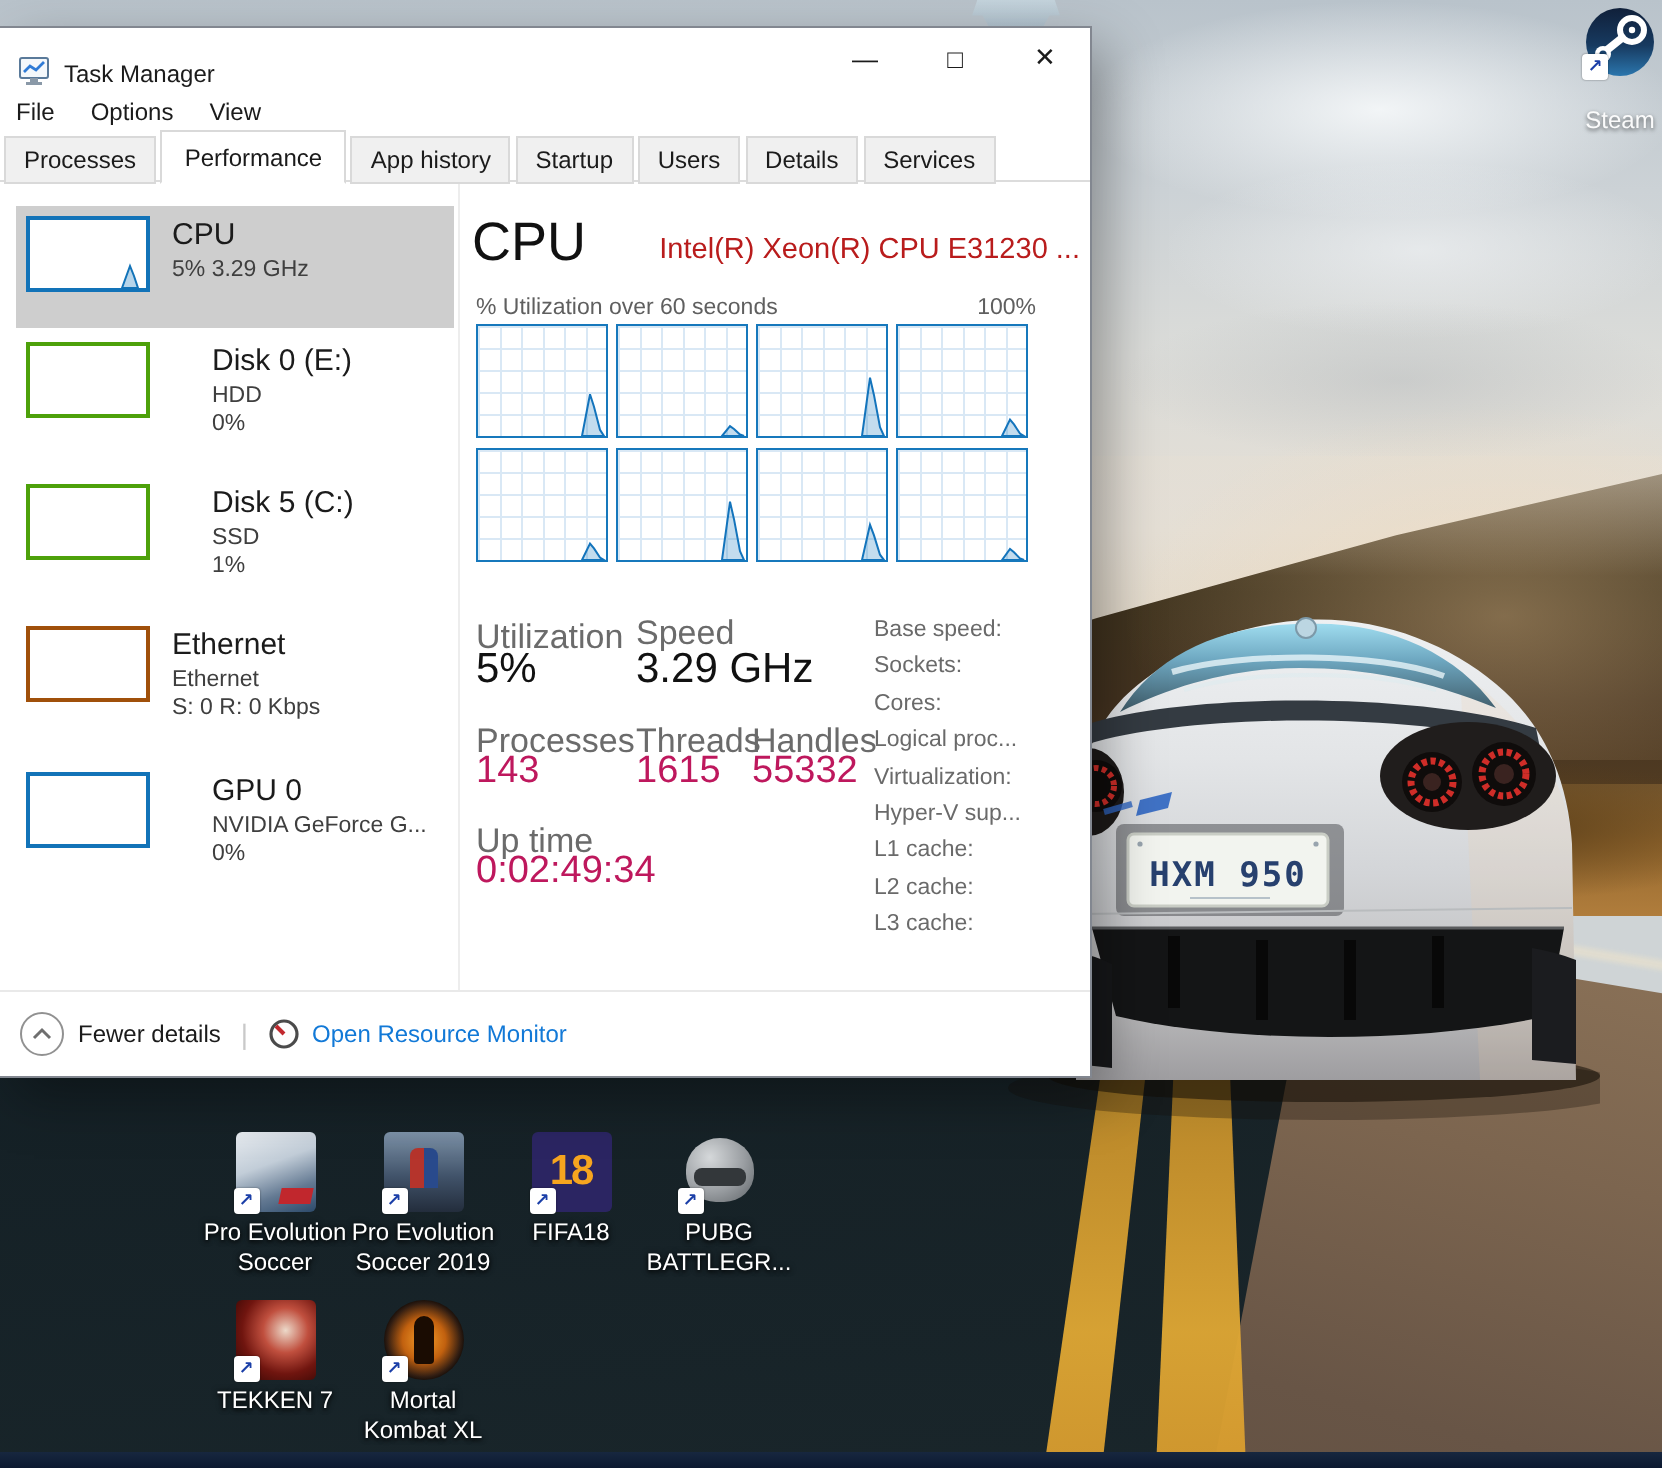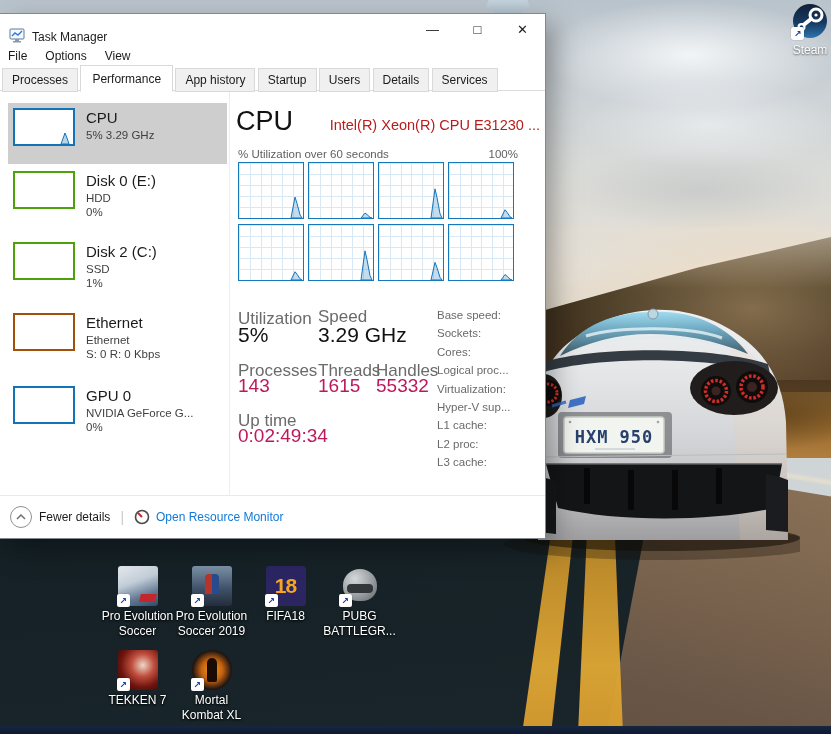--- a/index.html
+++ b/index.html
@@ -57,21 +57,21 @@
     color:#f6a51f;font-weight:bold;font-size:21px;letter-spacing:-1px;}
   .tile-pubg{background:transparent;position:relative;}
   .helmet{position:absolute;left:3px;top:3px;width:34px;height:32px;border-radius:50% 50% 44% 44%;
     background:radial-gradient(circle at 35% 30%,#d6d9db 0%,#9a9ea2 55%,#5e6367 100%);}
   .helmet::after{content:"";position:absolute;left:4px;top:15px;width:26px;height:9px;border-radius:4px;background:#33373a;}
   .tile-tekken{background:radial-gradient(circle at 62% 38%,#ecd9c9 0%,#c04f3e 32%,#70150f 62%,#270402 100%);}
   .tile-mk{border-radius:50%;background:radial-gradient(circle,#f5a02b 0%,#c2610f 38%,#42190397 65%,#000 78%);position:relative;overflow:hidden;}
   .tile-mk::after{content:"";position:absolute;left:15px;top:8px;width:10px;height:24px;background:#1a0c02;border-radius:5px 5px 2px 2px;}
   .steam{position:absolute;left:781px;top:3px;width:58px;display:flex;flex-direction:column;align-items:center;z-index:4;}
   .steam .art{position:relative;width:36px;height:36px;}
-  .steam .label{margin-top:4px;font-size:12px;color:rgba(255,255,255,.95);text-shadow:0 1px 2px rgba(0,0,0,.6);}
+  .steam .label{margin-top:14px;font-size:12px;color:rgba(255,255,255,.95);text-shadow:0 1px 2px rgba(0,0,0,.6);}
 
   
   .tm{position:absolute;left:0;top:14px;width:545px;height:524px;background:#fff;z-index:10;
     box-shadow:0 0 0 1px #828790,8px 10px 26px rgba(0,0,0,.35);font-size:12px;color:#1b1b1b;}
   .titlebar{position:absolute;left:0;top:0;right:0;height:30px;display:flex;align-items:flex-end;}
   .titlebar .appicon{margin-left:9px;width:16px;height:16px;}
   .titlebar .title{margin-left:7px;font-size:12px;}
   .controls{margin-left:auto;display:flex;height:100%;}
   .ctrl{width:45px;height:100%;display:flex;align-items:center;justify-content:center;font-size:13px;color:#1b1b1b;}
   .menubar{position:absolute;left:0;top:30px;right:0;height:23px;display:flex;align-items:center;padding-left:8px;gap:0;}
@@ -87,21 +87,21 @@
 
   
   .sidebar{position:absolute;left:0;top:0;width:229px;bottom:0;border-right:1px solid #ededed;overflow:hidden;}
   .sb-list{position:absolute;left:0;top:12px;right:2px;}
   .sb-item{display:flex;align-items:flex-start;padding:5px 0 0 13px;margin:0 0 2px 0;}
   .sb-item.selected{background:#cecece;margin-left:8px;padding-left:5px;}
   .sb-thumb{flex:none;width:58px;height:34px;background:#fff;border:2px solid #888;position:relative;margin-right:11px;}
   .sb-text{padding-top:0px;}
   .sb-name{font-size:15px;color:#1b1b1b;line-height:1.3;}
   .sb-sub{font-size:11.5px;color:#3f3f3f;line-height:1.3;}
-  .h56{height:56px;} .h60{height:60px;} .h64{height:64px;} .h66{height:66px;}
+  .h56{height:56px;} .h60{height:60px;} .h64{height:64px;gap:20px;} .h66{height:66px;}
   .thumb-cpu-spike{position:absolute;right:0;bottom:0;}
   .thumb-mem-bar{position:absolute;right:2px;bottom:0;width:6px;height:8px;border:1.5px solid #8619b5;border-bottom:none;background:#fff;}
 
   
   .cpu-title{position:absolute;left:236px;top:92px;font-size:27px;color:#111;}
   .cpu-name{position:absolute;right:5px;top:103px;font-size:14.5px;color:#b91c1c;}
   .graph-label{position:absolute;left:238px;top:134px;font-size:11.5px;color:#5f5f5f;}
   .graph-max{position:absolute;right:27px;top:134px;font-size:11.5px;color:#5f5f5f;}
   .graphs{position:absolute;left:238px;top:148px;display:grid;grid-template-columns:repeat(4,66px);grid-auto-rows:57px;gap:5px 4px;}
   .gcell{position:relative;background:#fff;border:1.5px solid #1678bc;box-sizing:border-box;
@@ -327,21 +327,21 @@
             <div class="sb-thumb" style="border-color:#4da10a"></div>
             <div class="sb-text">
               <div class="sb-name">Disk 0 (E:)</div>
               <div class="sb-sub">HDD</div>
               <div class="sb-sub">0%</div>
             </div>
           </div>
           <div class="sb-item h64">
             <div class="sb-thumb" style="border-color:#4da10a"></div>
             <div class="sb-text">
-              <div class="sb-name">Disk 2 (C:)</div>
+              <div class="sb-name">Disk 5 (C:)</div>
               <div class="sb-sub">SSD</div>
               <div class="sb-sub">1%</div>
             </div>
           </div>
           <div class="sb-item h66">
             <div class="sb-thumb" style="border-color:#a0500a"></div>
             <div class="sb-text">
               <div class="sb-name">Ethernet</div>
               <div class="sb-sub">Ethernet</div>
               <div class="sb-sub">S: 0 R: 0 Kbps</div>
@@ -423,21 +423,21 @@
     <div class="stat-mid" style="left:238px;top:411px;">0:02:49:34</div>
 
     <div class="info-list">
       <div class="info-line">Base speed:</div>
       <div class="info-line">Sockets:</div>
       <div class="info-line">Cores:</div>
       <div class="info-line">Logical proc...</div>
       <div class="info-line">Virtualization:</div>
       <div class="info-line">Hyper-V sup...</div>
       <div class="info-line">L1 cache:</div>
-      <div class="info-line">L2 proc:</div>
+      <div class="info-line">L2 cache:</div>
       <div class="info-line">L3 cache:</div>
     </div>
 
     <div class="footer">
       <div class="fd-icon">
         <svg width="12" height="8" viewBox="0 0 12 8">
             <polyline points="2,6 6,2 10,6" fill="none" stroke="#6f6f6f" stroke-width="1.5"></polyline>
           </svg>
       </div>
       <span class="fd-label">Fewer details</span>

